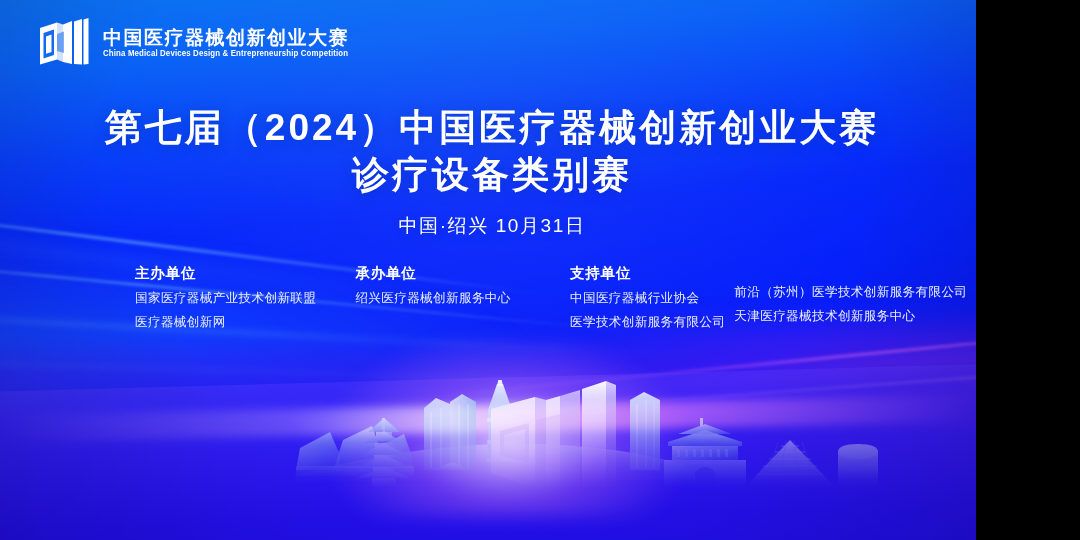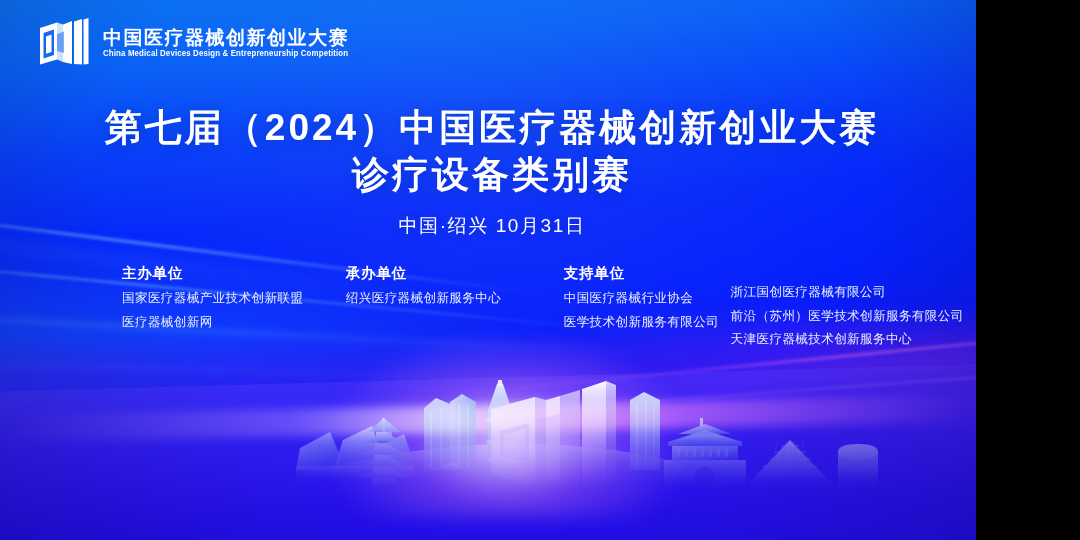--- a/index.html
+++ b/index.html
@@ -102,21 +102,21 @@
     white-space:nowrap;
   }
   .subtitle{
     margin-top:14px;
     font-size:19px;color:#ffffff;letter-spacing:1.6px;font-weight:normal;
     text-shadow:0 1px 8px rgba(0,40,160,.4);
   }
 
   
   .orgs{
-    position:absolute;left:4px;right:0;top:264px;
+    position:absolute;left:17px;right:0;top:264px;
     display:flex;justify-content:center;align-items:flex-start;
     gap:0;
   }
   .org-col{display:flex;flex-direction:column;}
   .org-col.c1{width:228px;padding-left:118px;}
   .org-col.c2{width:222px;}
   .org-col.c3{width:170px;}
   .org-col.c4{width:250px;padding-top:22px;}
   .org-head{
     font-size:14.5px;font-weight:bold;color:#ffffff;letter-spacing:.8px;
@@ -366,20 +366,19 @@
       <div class="org-item">绍兴医疗器械创新服务中心</div>
     </div>
 
     <div class="org-col c3">
       <div class="org-head">支持单位</div>
       <div class="org-item">中国医疗器械行业协会</div>
       <div class="org-item">医学技术创新服务有限公司</div>
     </div>
 
     <div class="org-col c4">
-      <div class="org-item">浙江国创医疗器械有限公司</div>
       <div class="org-item">前沿（苏州）医学技术创新服务有限公司</div>
       <div class="org-item">天津医疗器械技术创新服务中心</div>
     </div>
 
   </div>
 
 </div>
 
 </body></html>

